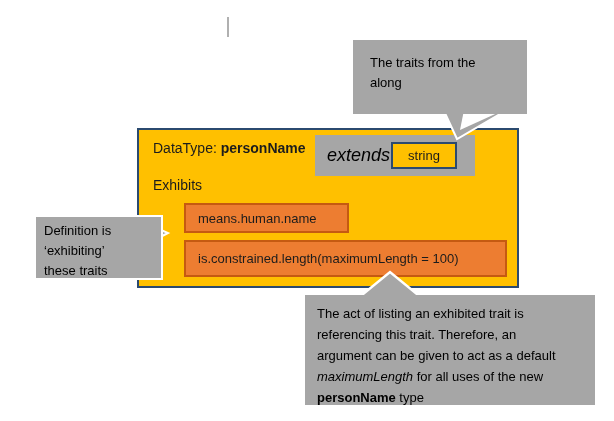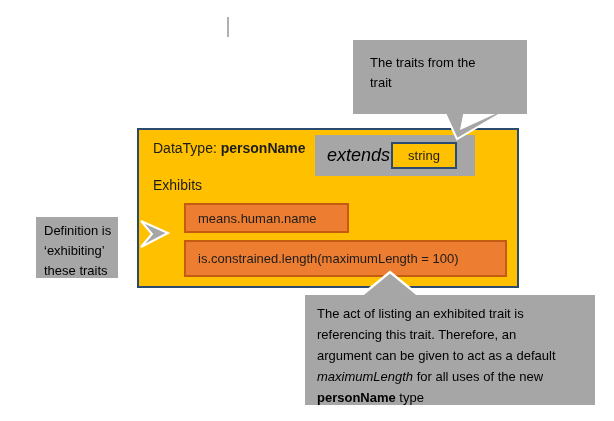--- a/index.html
+++ b/index.html
@@ -34,21 +34,21 @@
   .trait-means{left:45px;top:73px;width:165px;height:30px;}
   .trait-length{left:45px;top:110px;width:323px;height:37px;}
   .trait b{font-weight:normal;}
 
   
   .tails{position:absolute;left:0;top:0;width:614px;height:421px;pointer-events:none;}
 
   
   .callout{position:absolute;background:#A6A6A6;color:#000000;font-size:13px;line-height:20px;}
   .callout-top{left:353px;top:40px;width:174px;height:74px;padding:13px 0 0 17px;box-sizing:border-box;}
-  .callout-left{left:36px;top:217px;width:82px;height:61px;padding:4px 0 0 8px;box-sizing:border-box;box-shadow:0 0 0 2px #fff;}
+  .callout-left{left:36px;top:217px;width:125px;height:61px;padding:4px 0 0 8px;box-sizing:border-box;box-shadow:0 0 0 2px #fff;}
   .callout-bottom{left:305px;top:295px;width:290px;height:110px;padding:8px 0 0 12px;box-sizing:border-box;line-height:21px;}
   .callout .ln{white-space:nowrap;}
   .callout b{font-weight:bold;}
   .callout i{font-style:italic;}
 </style>
 </head>
 <body>
 
 <div class="canvas">
 
@@ -78,21 +78,21 @@
 
   <svg class="tails" viewBox="0 0 614 421">
     <polygon points="444,111 505,111 457,139" fill="#A6A6A6" stroke="#ffffff" stroke-width="2"></polygon>
     <polygon points="464,110 504,110 460,130" fill="#ffffff"></polygon>
     <polygon points="141,221 168,233 141,247 152,234" fill="#A6A6A6" stroke="#ffffff" stroke-width="2"></polygon>
     <polygon points="357,299 423,299 390,272" fill="#A6A6A6" stroke="#ffffff" stroke-width="2.5"></polygon>
   </svg>
 
   <div class="callout callout-top">
     <div class="ln">The traits from the</div>
-    <div class="ln">trait</div>
+    <div class="ln">along</div>
   </div>
 
   <div class="callout callout-left">
     <div class="ln">Definition is</div>
     <div class="ln">‘exhibiting’</div>
     <div class="ln">these traits</div>
   </div>
 
   <div class="callout callout-bottom">
     <div class="ln">The act of listing an exhibited trait is</div>

